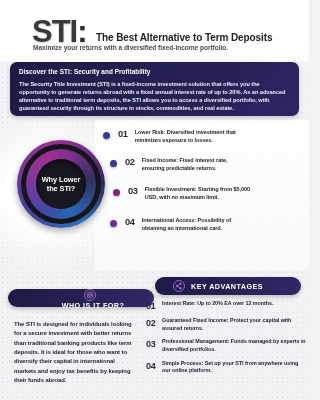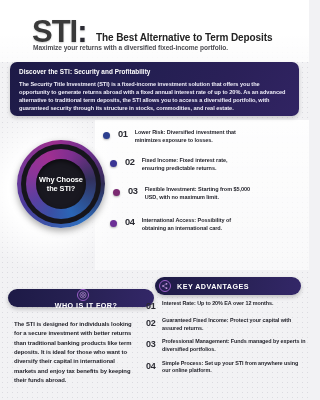--- a/index.html
+++ b/index.html
@@ -120,21 +120,21 @@
   }
   .b-text{
     font-size:5.5px; font-weight:bold; color:#24242c;
     margin-left:7px; line-height:1.45; letter-spacing:-.05px;
   }
 
   
   .sec-header{
     position:absolute; height:18px; border-radius:9px; z-index:5;
     background:linear-gradient(100deg,#1d1a46 0%,#272153 50%,#332768 100%);
-    display:flex; align-items:center; padding-left:4px;
+    display:flex; align-items:center; padding-left:18px;
     box-shadow:0 2px 4px rgba(0,0,0,.22);
   }
   .sec-header.who{ left:8px; top:289px; width:146px;flex-direction:column; }
   .sec-header.key{ left:155px; top:277px; width:146px; }
   .sec-icon{
     width:12px; height:12px; border-radius:50%; flex:none;
     border:1.1px solid #9b5fc9;
     display:flex; align-items:center; justify-content:center;
     background:radial-gradient(circle,#2a2257 40%,#1d1a46 100%);
   }
@@ -181,21 +181,21 @@
   <div class="intro-title">Discover the STI: Security and Profitability</div>
   <div class="intro-body">The Security Title Investment (STI) is a fixed-income investment solution that offers you the opportunity to generate returns abroad with a fixed annual interest rate of up to 20%. As an advanced alternative to traditional term deposits, the STI allows you to access a diversified portfolio, with guaranteed security through its structure in stocks, commodities, and real estate.</div>
 </div>
 
 <div class="donut-wrap">
   <div class="donut-outer"></div>
   <div class="donut-ring-dark"></div>
   <div class="donut-grad"></div>
   <div class="donut-inner">
     <div class="donut-label">
-      <span>Why Choose</span><br>
+      <span>Why Lower</span><br>
       <span>the STI?</span>
     </div>
   </div>
 </div>
 
 <div class="benefits">
 
   <div class="benefit" style="left:103px; top:11px; width:135px;">
     <span class="b-dot" style="background:#2c3f8f"></span>
     <span class="b-num">01</span>

